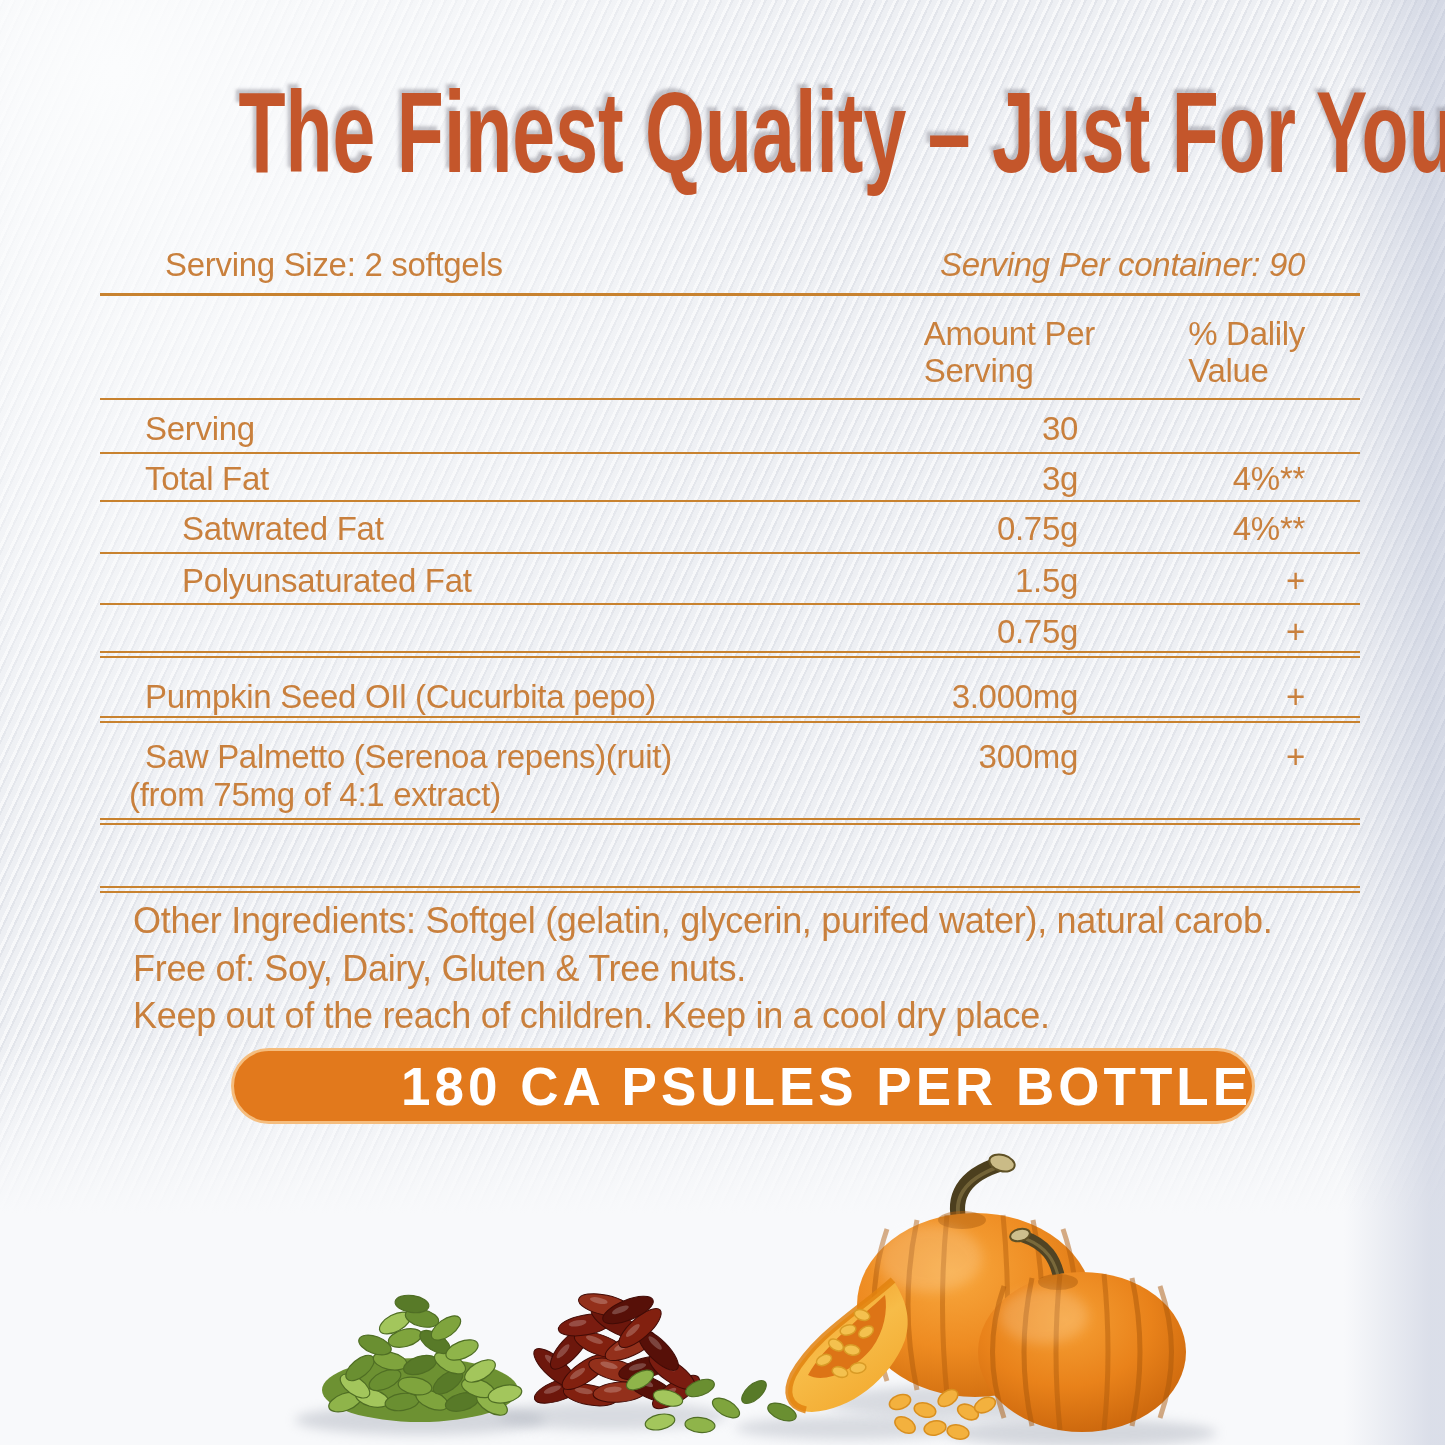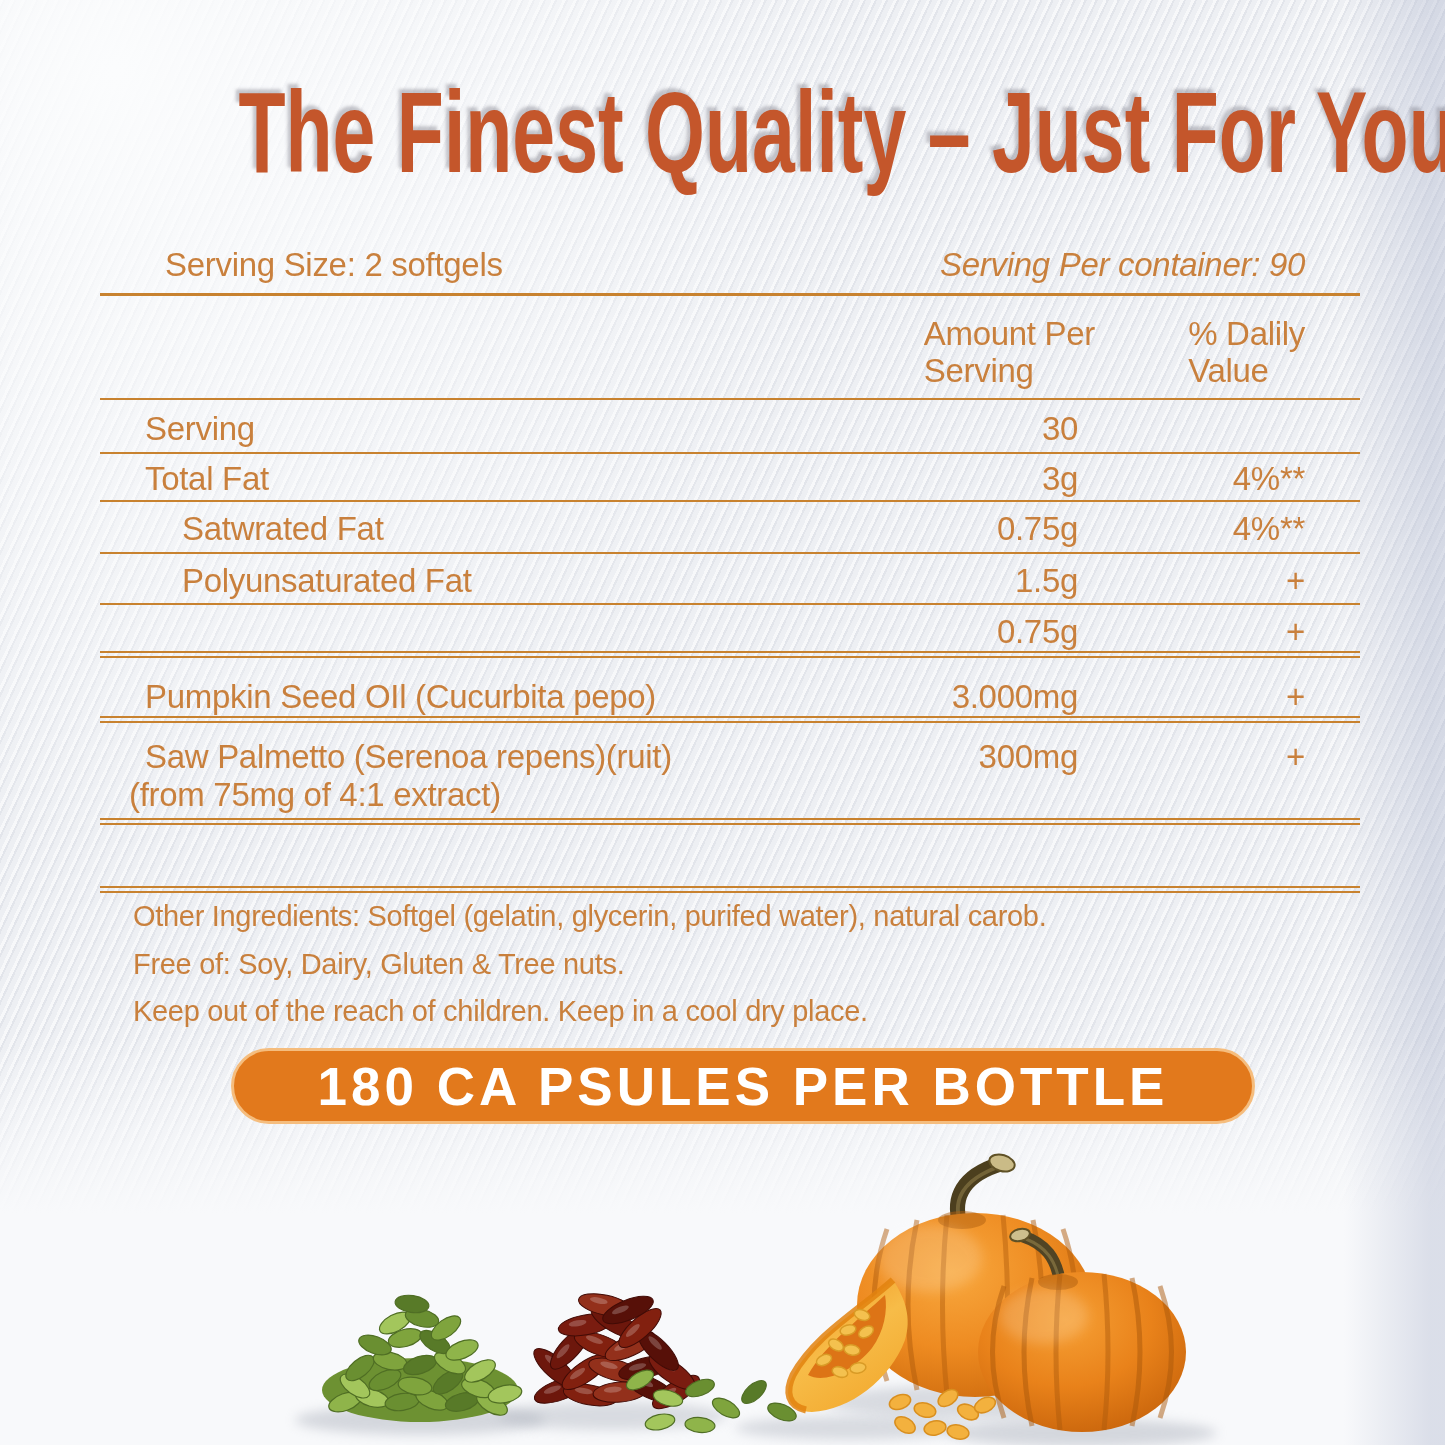--- a/index.html
+++ b/index.html
@@ -37,26 +37,26 @@
   .hdr{position:absolute;top:75px;text-align:left;line-height:37px;}
   .hdr-amount{right:265px;}
   .hdr-dv{right:55px;}
   .row{position:absolute;left:0;width:100%;height:40px;}
   .row .lbl{position:absolute;left:45px;top:0;white-space:nowrap;}
   .row.indent .lbl{left:82px;}
   .row .lbl2{position:absolute;left:29px;top:38px;white-space:nowrap;}
   .row .amt{position:absolute;right:282px;top:0;text-align:left;}
   .row .dv{position:absolute;right:55px;top:0;text-align:right;}
   .footnote{position:absolute;left:45px;top:602px;font-size:27px;}
-  .info-line{position:absolute;left:133px;color:#c9803d;font-size:29px;letter-spacing:-0.3px;}
+  .info-line{position:absolute;left:133px;color:#c9803d;font-size:36px;letter-spacing:-0.3px;}
   .banner{
     position:absolute;left:231px;top:1048px;width:1024px;height:76px;
     background:#e2791c;border:3px solid #f5bd7e;border-radius:44px;
     box-sizing:border-box;
-    display:flex;align-items:center;justify-content:center;
+    display:flex;align-items:center;justify-content:flex-end;
   }
   .banner span{
     color:#ffffff;font-size:53px;font-weight:bold;letter-spacing:4px;white-space:nowrap;
   }
   .illus{position:absolute;left:0;top:1140px;width:1445px;height:305px;}
 </style>
 </head>
 <body>
 
 <div class="canvas">

